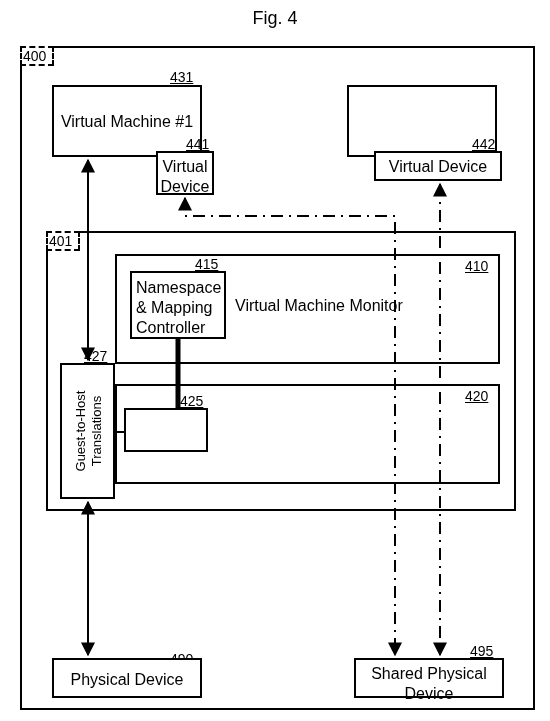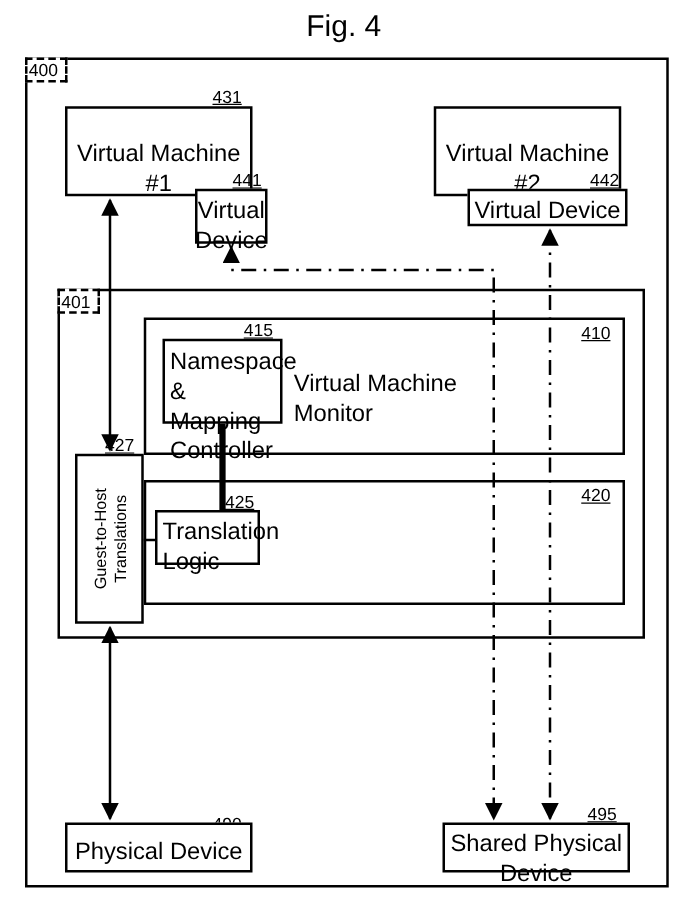--- a/index.html
+++ b/index.html
@@ -10,21 +10,21 @@
     color: #000;
   }
   #stage {
     position: relative;
     width: 550px;
     height: 721px;
     background: #fff;
   }
   .title {
     position: absolute;
-    font-size: 24px;
+    font-size: 18px;
     font-weight: 400;
     left: 0; right: 0;
     text-align: center;
   }
   .box {
     position: absolute;
     border: 2px solid #000;
     box-sizing: border-box;
     background: #fff;
   }
@@ -35,21 +35,21 @@
     text-align: right;
   }
   .dashed-corner {
     position: absolute;
     border: 2px dashed #000;
     box-sizing: border-box;
     background: #fff;
   }
   .label {
     position: absolute;
-    font-size: 19px;
+    font-size: 16px;
     line-height: 1.25;
     text-align: center;
   }
   .label.left { text-align: left; }
   .vlabel {
     transform: rotate(-90deg);
     transform-origin: left top;
     white-space: nowrap;
   }
   svg.overlay {
@@ -73,21 +73,20 @@
   <div class="box" style="left:52px; top:85px; width:150px; height:72px;"></div>
   <div class="label" style="left:52px; top:112px; width:150px;">Virtual Machine #1</div>
 
   <div class="ref" style="left:186px; top:136px;">441</div>
   <div class="box" style="left:156px; top:151px; width:58px; height:44px;"></div>
   <div class="label" style="left:156px; top:157px; width:58px; white-space:pre-line;">Virtual
 Device</div>
 
   <div class="ref" style="left:467px; top:69px;margin-top:27px;">432</div>
   <div class="box" style="left:347px; top:85px; width:150px; height:72px;"></div>
-  <div class="label" style="left:347px; top:112px; width:150px;">Virtual Machine #2</div>
 
   <div class="ref" style="left:472px; top:136px;">442</div>
   <div class="box" style="left:374px; top:151px; width:128px; height:30px;"></div>
   <div class="label" style="left:374px; top:157px; width:128px;">Virtual Device</div>
 
   <div class="box" style="left:46px; top:231px; width:470px; height:280px;"></div>
   <div class="dashed-corner" style="left:46px; top:231px; width:34px; height:20px;"></div>
   <div class="ref" style="left:49px; top:233px; text-align:right; text-decoration:none;">401</div>
 
   <div class="box" style="left:115px; top:254px; width:385px; height:110px;"></div>
@@ -98,22 +97,20 @@
   <div class="box" style="left:130px; top:271px; width:96px; height:68px;"></div>
   <div class="label left" style="left:136px; top:278px; width:86px; white-space:pre-line;">Namespace
 &amp; Mapping
 Controller</div>
 
   <div class="box" style="left:115px; top:384px; width:385px; height:100px;"></div>
   <div class="ref" style="left:465px; top:388px;">420</div>
 
   <div class="ref" style="left:180px; top:393px;">425</div>
   <div class="box" style="left:124px; top:408px; width:84px; height:44px;"></div>
-  <div class="label left" style="left:130px; top:414px; width:76px; white-space:pre-line;">Translation
-Logic</div>
 
   <div class="ref" style="left:84px; top:348px;">427</div>
   <div class="box" style="left:60px; top:363px; width:55px; height:136px;"></div>
   <div class="label vlabel" style="left:73px; top:491px; width:120px; white-space:pre-line; font-size:13px;">Guest-to-Host
 Translations</div>
 
   <div class="ref" style="left:170px; top:651px;">490</div>
   <div class="box" style="left:52px; top:658px; width:150px; height:40px;"></div>
   <div class="label" style="left:52px; top:670px; width:150px;">Physical Device</div>
 

